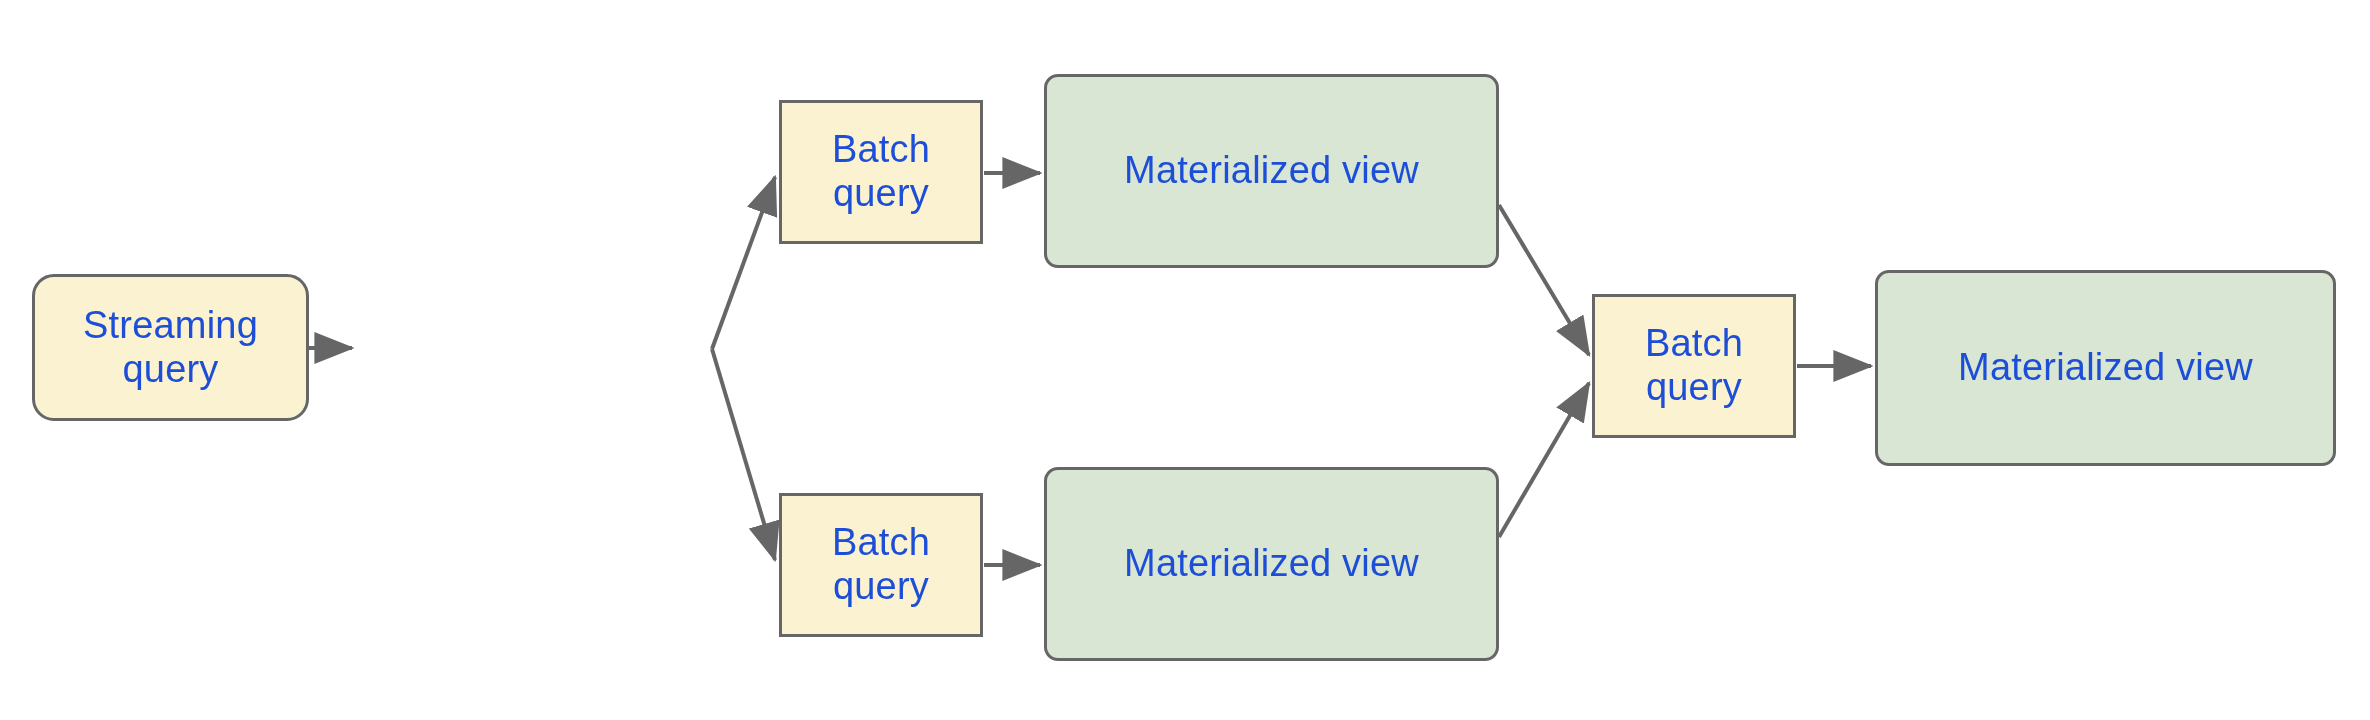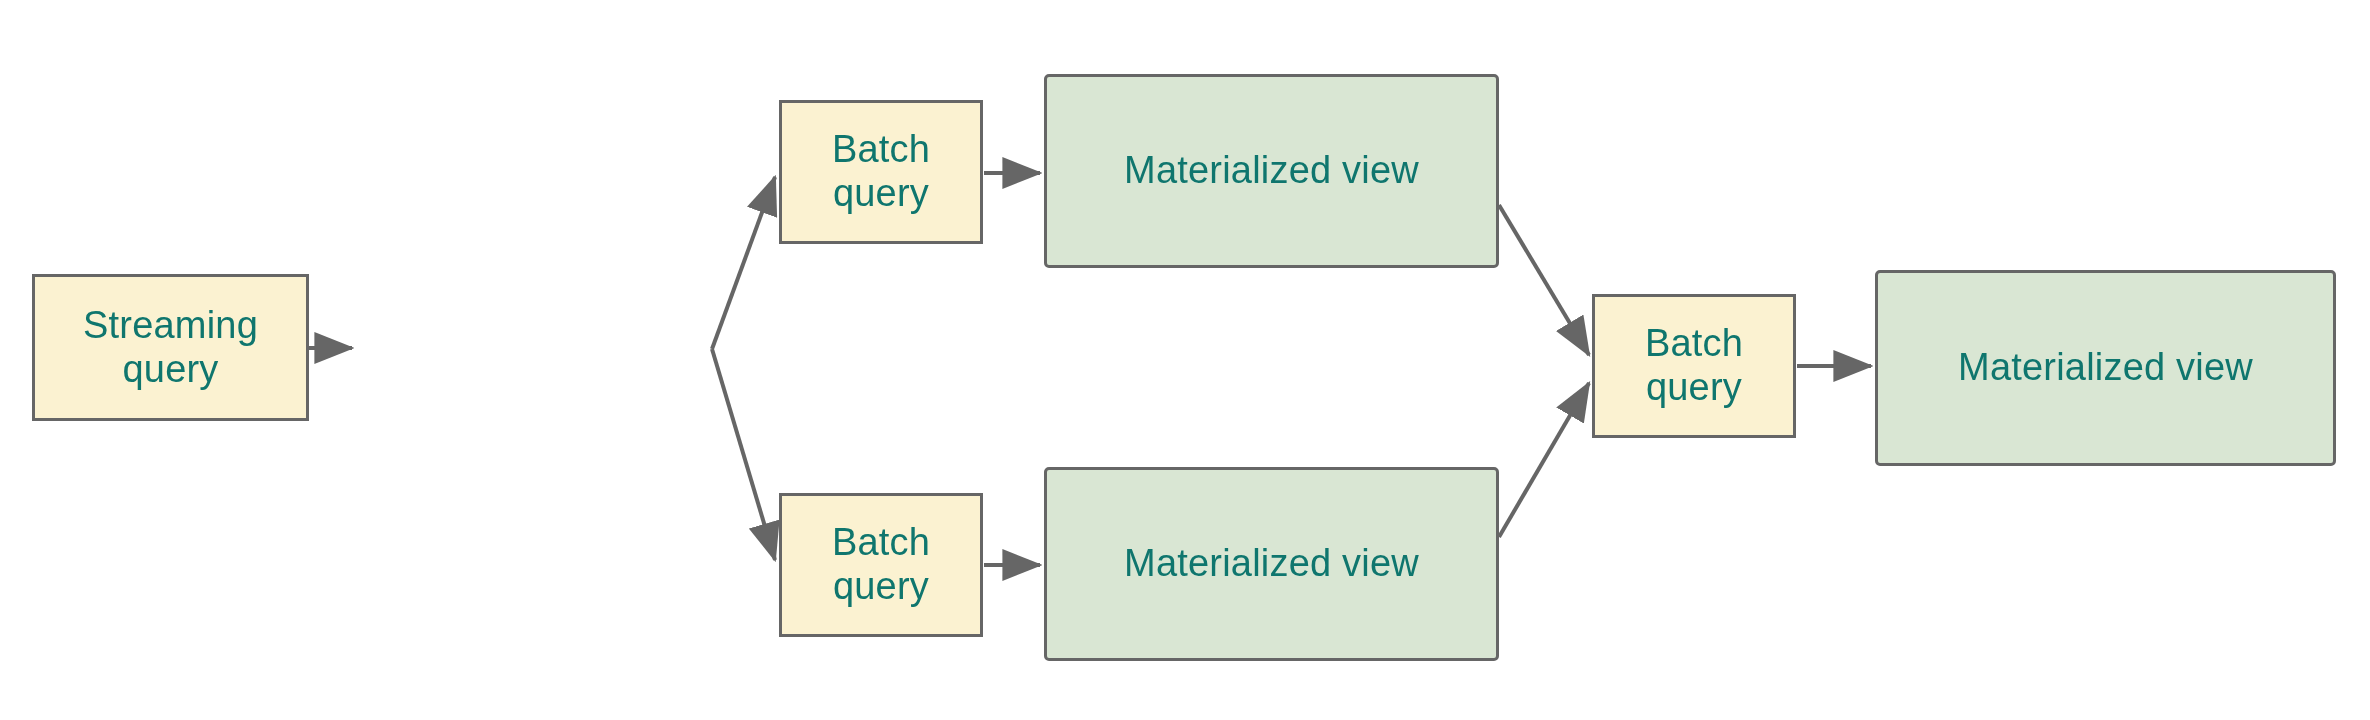--- a/index.html
+++ b/index.html
@@ -28,44 +28,44 @@
     height: 720px;
     pointer-events: none;
   }
   .node {
     position: absolute;
     box-sizing: border-box;
     display: flex;
     align-items: center;
     justify-content: center;
     text-align: center;
-    color: #0f766e;
+    color: #1d4ed8;
     font-family: "Liberation Sans", sans-serif;
     font-size: 38px;
     line-height: 1.15;
     letter-spacing: 0.2px;
     border: 3px solid #666666;
     z-index: 2;
   }
   .node-process {
     background: #fbf2d1;
     border-radius: 0;
   }
   .node-store {
     background: #d9e6d3;
-    border-radius: 5px;
+    border-radius: 14px;
   }
   .node-label {
     display: block;
     white-space: pre-line;
     padding: 0 6px;
   }
 
   
-  #node-streaming-query { left: 32px;   top: 274px; width: 277px; height: 147px; }
+  #node-streaming-query { left: 32px;   top: 274px; width: 277px; height: 147px; border-radius: 22px; }
   #node-table           { left: 355px;  top: 253px; width: 357px; height: 192px; }
   #node-batch-query-top { left: 779px;  top: 100px; width: 204px; height: 144px; }
   #node-mv-top          { left: 1044px; top: 74px;  width: 455px; height: 194px; }
   #node-batch-query-bot { left: 779px;  top: 493px; width: 204px; height: 144px; }
   #node-mv-bot          { left: 1044px; top: 467px; width: 455px; height: 194px; }
   #node-batch-query-mid { left: 1592px; top: 294px; width: 204px; height: 144px; }
   #node-mv-final        { left: 1875px; top: 270px; width: 461px; height: 196px; }
 </style>
 </head>
 <body>

